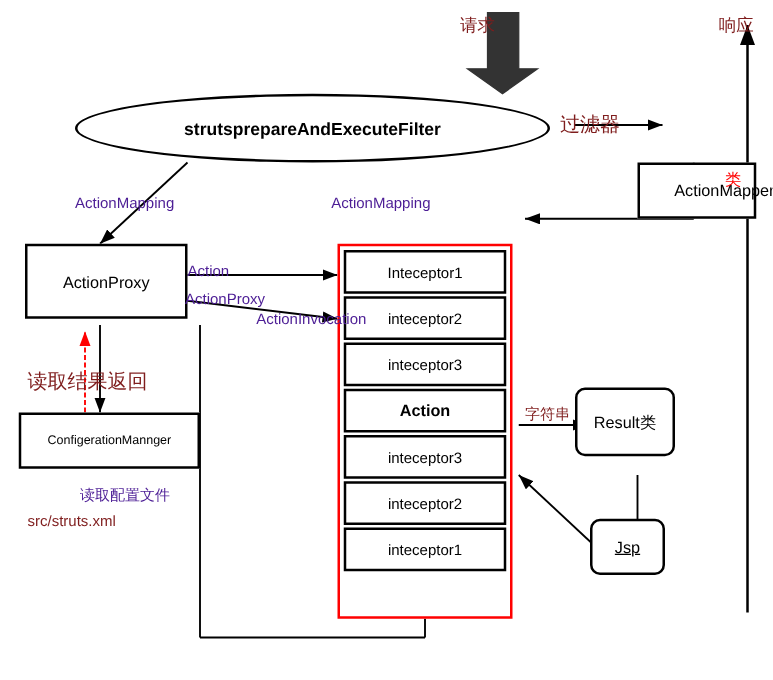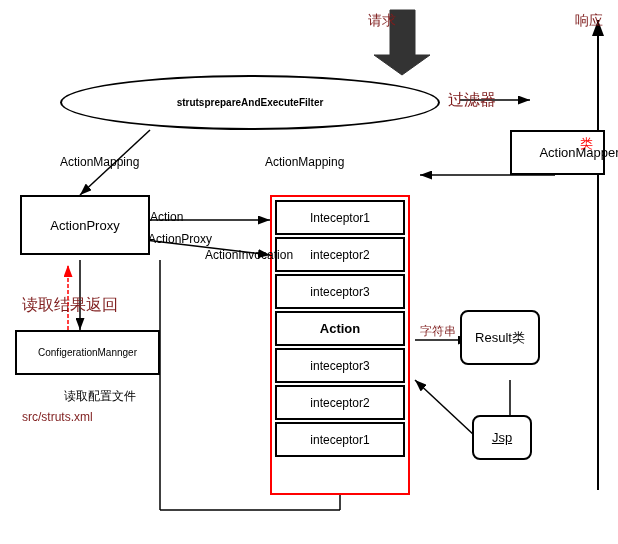--- a/index.html
+++ b/index.html
@@ -32,27 +32,27 @@
     }
     .ellipse {
       position: absolute;
       border: 2px solid #000;
       background: #fff;
       border-radius: 50%;
       display: flex;
       align-items: center;
       justify-content: center;
       text-align: center;
-      font-size: 10px;
+      font-size: 14px;
       font-weight: bold;
     }
     .label {
       position: absolute;
       font-size: 12px;
-      color: #000000;
+      color: #4c1d95;
     }
     .label-red {
       color: #7f1d1d;
     }
     .arrow-svg {
       position: absolute;
       top: 0; left: 0;
       width: 618px;
       height: 544px;
       pointer-events: none;

